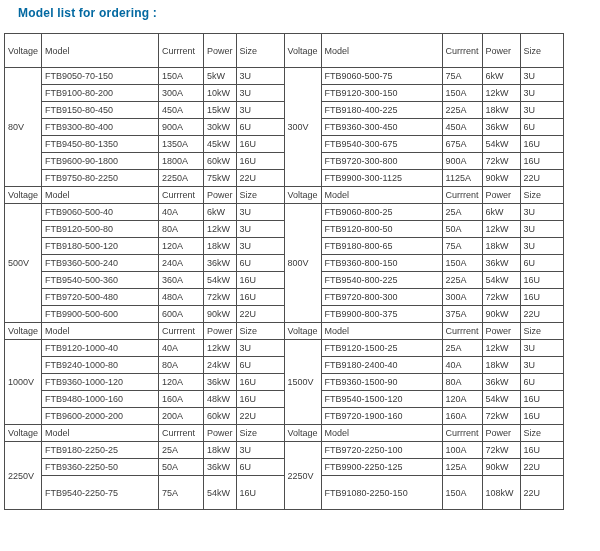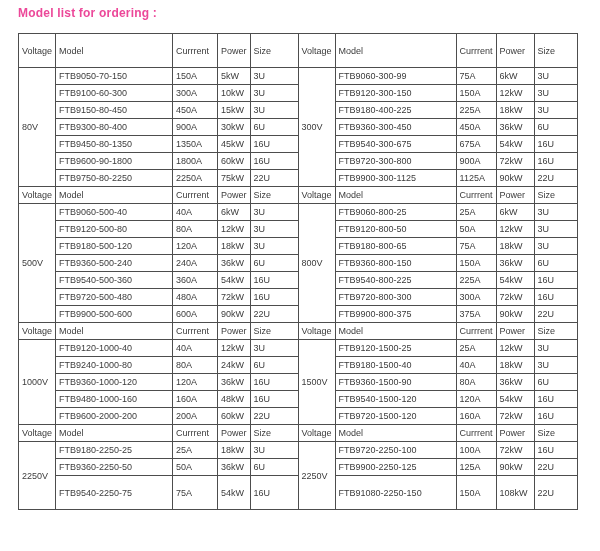--- a/index.html
+++ b/index.html
@@ -4,25 +4,25 @@
 <style>
   html,body { margin:0; padding:0; background:#ffffff; }
   body {
     width:600px; height:551px; overflow:hidden;
     font-family:"Liberation Sans", sans-serif;
     color:#3b3b3b;
   }
   .page { position:relative; width:600px; height:551px; }
   .title {
     position:absolute; left:18px; top:6px;
-    font-size:12px; font-weight:bold; color:#ec4899;
+    font-size:12px; font-weight:bold; color:#0369a1;
     letter-spacing:0.2px;
   }
   table.model-table {
-    position:absolute; left:18px; top:33px;
+    position:absolute; left:4px; top:33px;
     border-collapse:collapse; table-layout:fixed;
   }
   table.model-table th, table.model-table td {
     border:1px solid #4d4d4d;
     font-size:9px; font-weight:normal;
     text-align:left; vertical-align:middle;
     padding:1px 3px; overflow:hidden; white-space:nowrap;
   }
   tr { height:17px; }
   tr.first-header { height:34px; }
@@ -63,27 +63,27 @@
           <th>Power</th>
           <th>Size</th>
         </tr>
         <tr>
           <td rowspan="7" class="vcell">80V</td>
           <td>FTB9050-70-150</td>
           <td>150A</td>
           <td>5kW</td>
           <td>3U</td>
           <td rowspan="7" class="vcell">300V</td>
-          <td>FTB9060-300-99</td>
+          <td>FTB9060-500-75</td>
           <td>75A</td>
           <td>6kW</td>
           <td>3U</td>
         </tr>
         <tr>
-          <td>FTB9100-60-300</td>
+          <td>FTB9100-80-200</td>
           <td>300A</td>
           <td>10kW</td>
           <td>3U</td>
           <td>FTB9120-300-150</td>
           <td>150A</td>
           <td>12kW</td>
           <td>3U</td>
         </tr>
         <tr>
           <td>FTB9150-80-450</td>
@@ -241,21 +241,21 @@
           <td>FTB9120-1500-25</td>
           <td>25A</td>
           <td>12kW</td>
           <td>3U</td>
         </tr>
         <tr>
           <td>FTB9240-1000-80</td>
           <td>80A</td>
           <td>24kW</td>
           <td>6U</td>
-          <td>FTB9180-1500-40</td>
+          <td>FTB9180-2400-40</td>
           <td>40A</td>
           <td>18kW</td>
           <td>3U</td>
         </tr>
         <tr>
           <td>FTB9360-1000-120</td>
           <td>120A</td>
           <td>36kW</td>
           <td>16U</td>
           <td>FTB9360-1500-90</td>
@@ -271,21 +271,21 @@
           <td>FTB9540-1500-120</td>
           <td>120A</td>
           <td>54kW</td>
           <td>16U</td>
         </tr>
         <tr>
           <td>FTB9600-2000-200</td>
           <td>200A</td>
           <td>60kW</td>
           <td>22U</td>
-          <td>FTB9720-1500-120</td>
+          <td>FTB9720-1900-160</td>
           <td>160A</td>
           <td>72kW</td>
           <td>16U</td>
         </tr>
         <tr class="header-row">
           <th class="vcol">Voltage</th>
           <th>Model</th>
           <th>Currrent</th>
           <th>Power</th>
           <th>Size</th>

